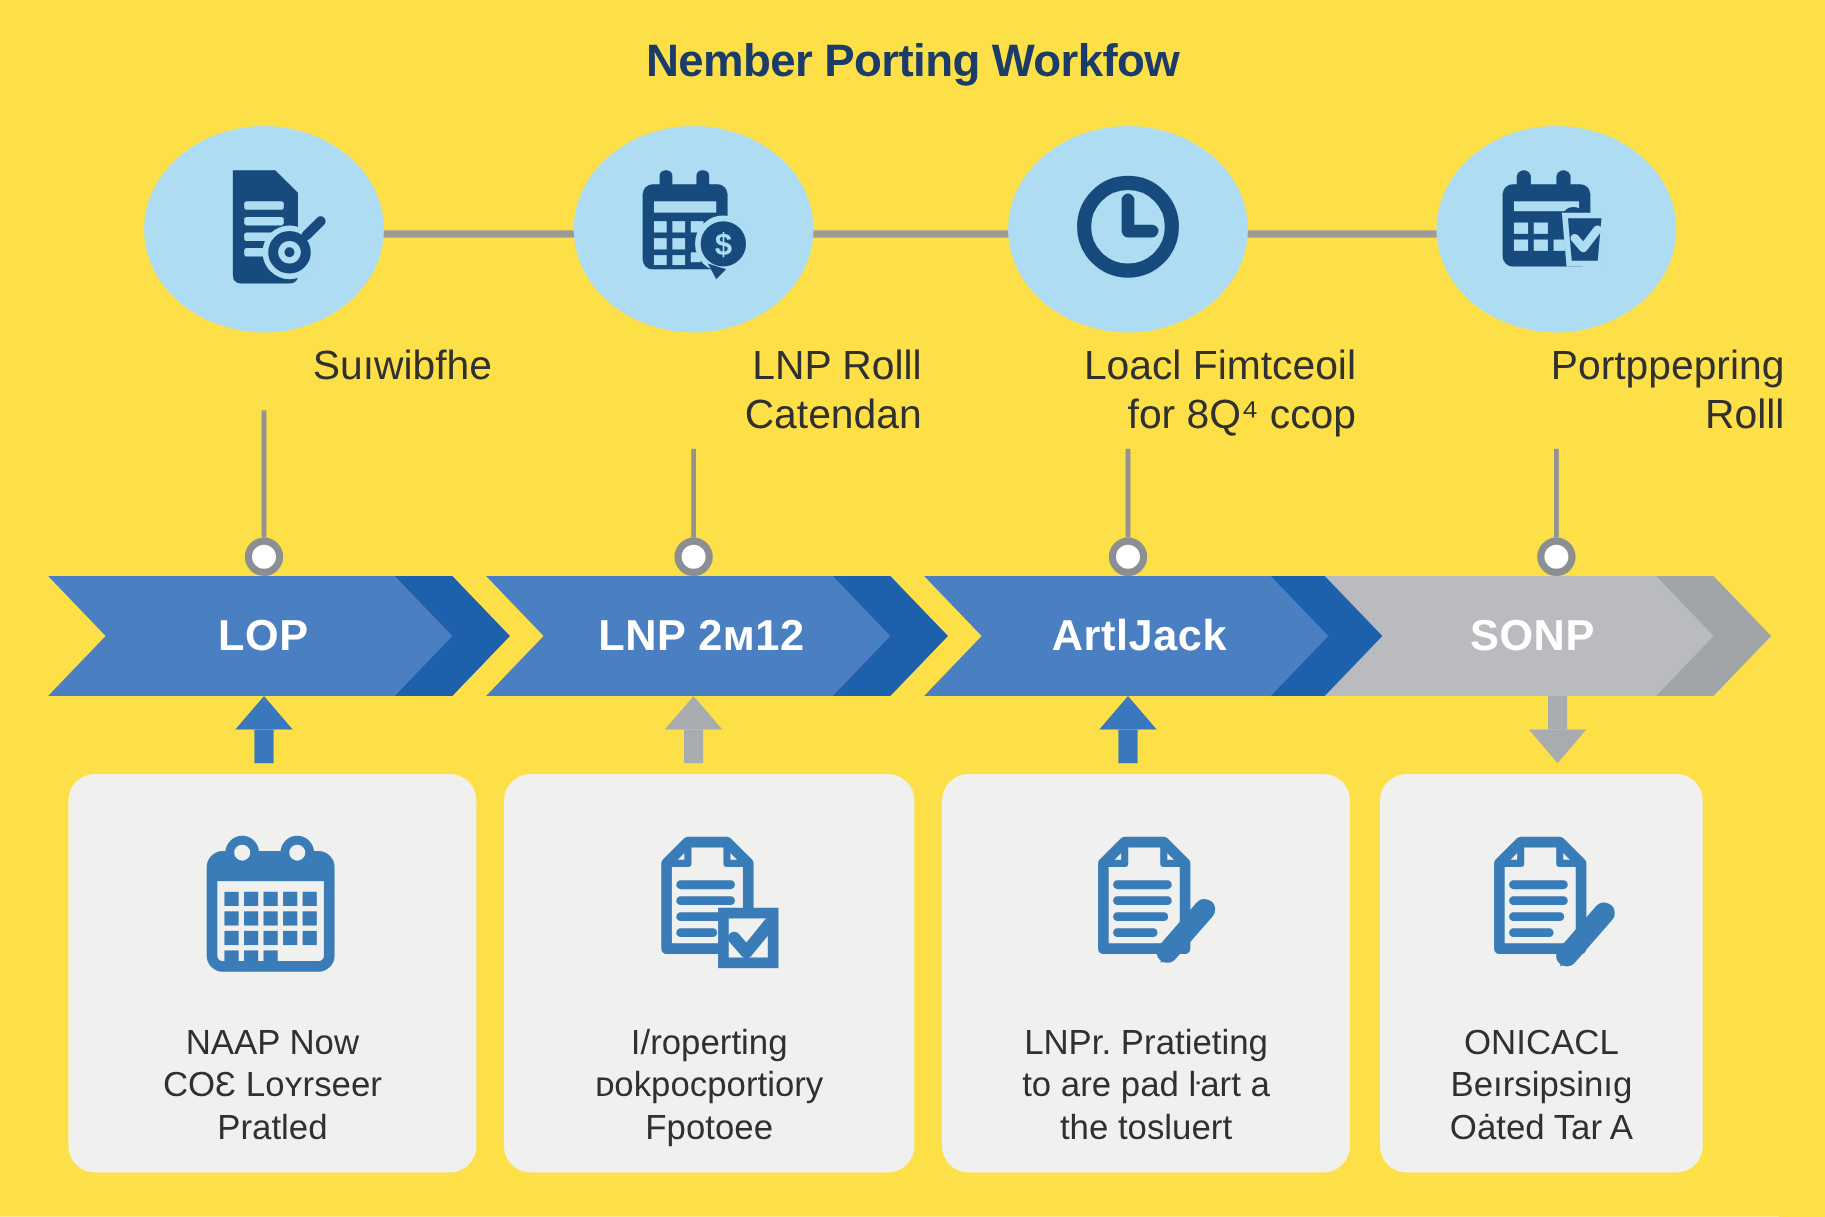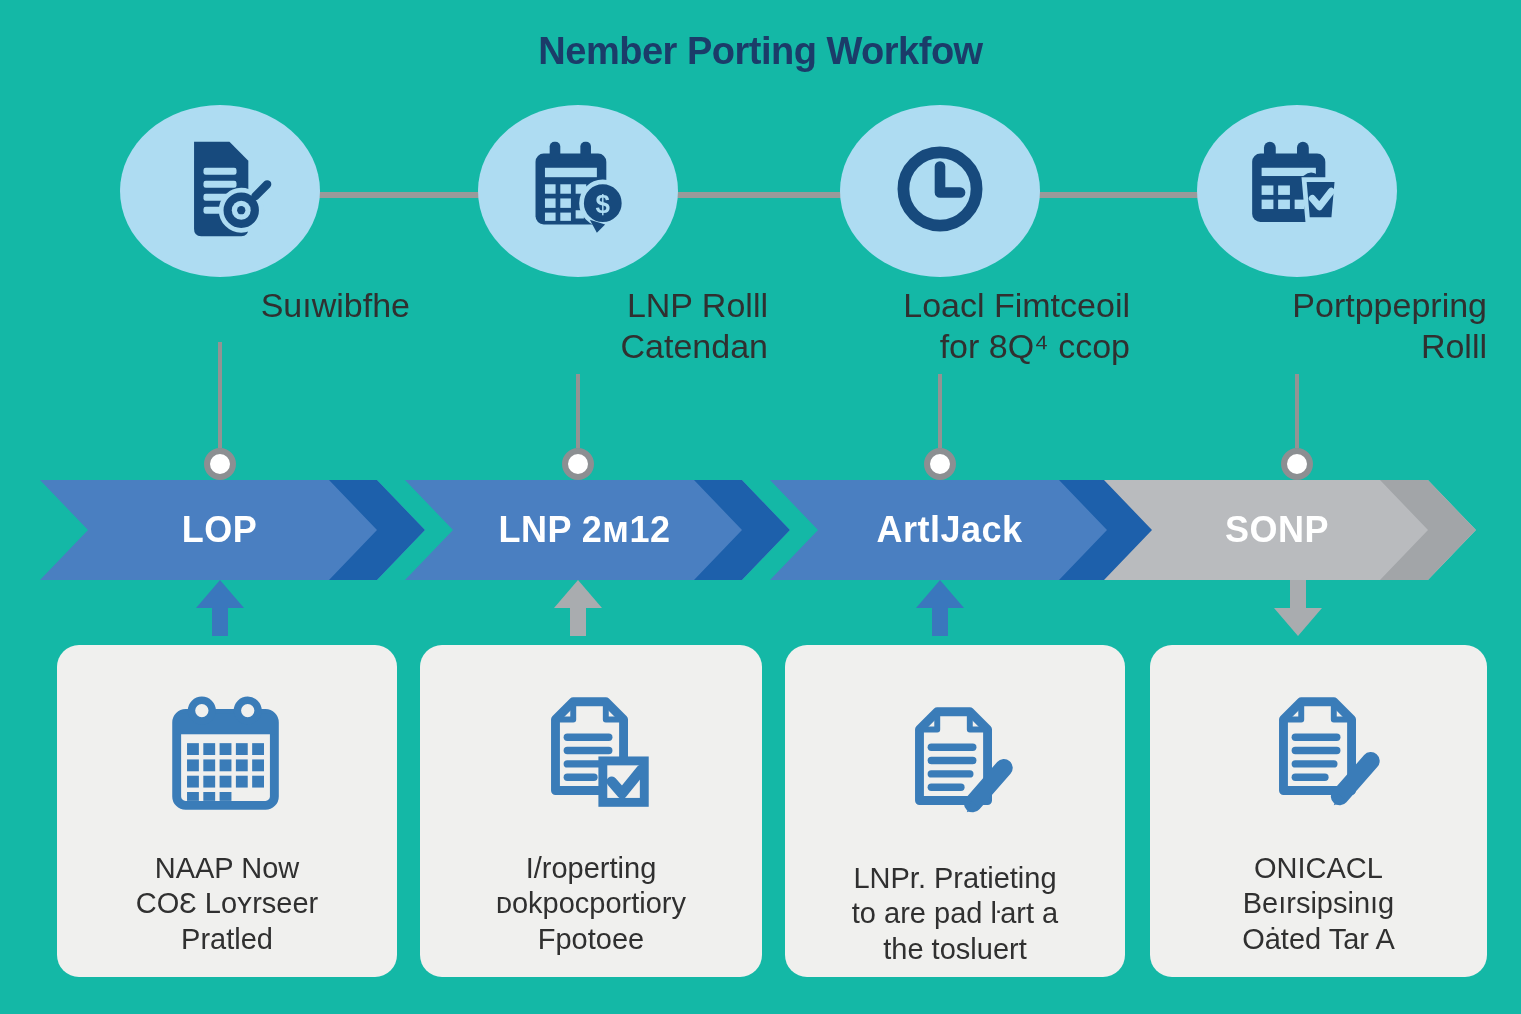--- a/index.html
+++ b/index.html
@@ -10,21 +10,21 @@
     --circle-bg:#aedcf2;
     --icon-navy:#174a7d;
     --card-blue:#3a7cb8;
     --title-navy:#1b3c69;
     --txt:#303030;
     --conn:#939393;
     --card-bg:#f0f0ee;
   }
   *{margin:0;padding:0;box-sizing:border-box;}
   body{background:#fdfdfc;font-family:"Liberation Sans",sans-serif;}
-  .stage{position:relative;width:1521px;height:1014px;overflow:hidden;background:#14b8a6;}
+  .stage{position:relative;width:1521px;height:1014px;overflow:hidden;background:#fde047;}
 
   .title{position:absolute;top:30px;left:0;width:100%;text-align:center;
     font-size:38px;font-weight:bold;color:var(--title-navy);letter-spacing:-0.5px;}
 
   .topline{position:absolute;top:192px;left:220px;width:1078px;height:6px;background:#9a9a9a;z-index:0;}
 
   .circle{position:absolute;top:105px;width:200px;height:172px;border-radius:50%;
     background:var(--circle-bg);z-index:1;display:flex;align-items:center;justify-content:center;}
   .c1{left:120px;} .c2{left:478px;} .c3{left:840px;} .c4{left:1197px;}
   .circle svg{width:118px;height:118px;}
@@ -60,21 +60,21 @@
   .arrow.blue{--ac:#3a77bd;} .arrow.gray{--ac:#a9acaf;}
   .arrow .head-up{width:0;height:0;margin:0 auto;
     border-left:24px solid transparent;border-right:24px solid transparent;border-bottom:28px solid var(--ac);}
   .arrow .head-down{width:0;height:0;margin:0 auto;
     border-left:24px solid transparent;border-right:24px solid transparent;border-top:28px solid var(--ac);}
   .arrow .shaft{width:16px;height:28px;margin:0 auto;background:var(--ac);}
 
   .card{position:absolute;top:645px;height:332px;background:var(--card-bg);border-radius:22px;
     display:flex;flex-direction:column;align-items:center;z-index:1;margin-left:12px;}
   .k1{left:45px;width:340px;} .k2{left:408px;width:342px;}
-  .k3{left:773px;width:340px;justify-content:center;} .k4{left:1138px;width:337px;}
+  .k3{left:773px;width:340px;} .k4{left:1138px;width:269px;}
   .card svg{width:148px;height:148px;margin-top:36px;}
   .card-text{margin-top:18px;text-align:center;font-size:29px;color:var(--txt);
     line-height:1.22;white-space:pre-line;}
 </style>
 </head>
 <body>
 
 <div class="stage">
 
   <div class="title">Nember Porting Workfow</div>

